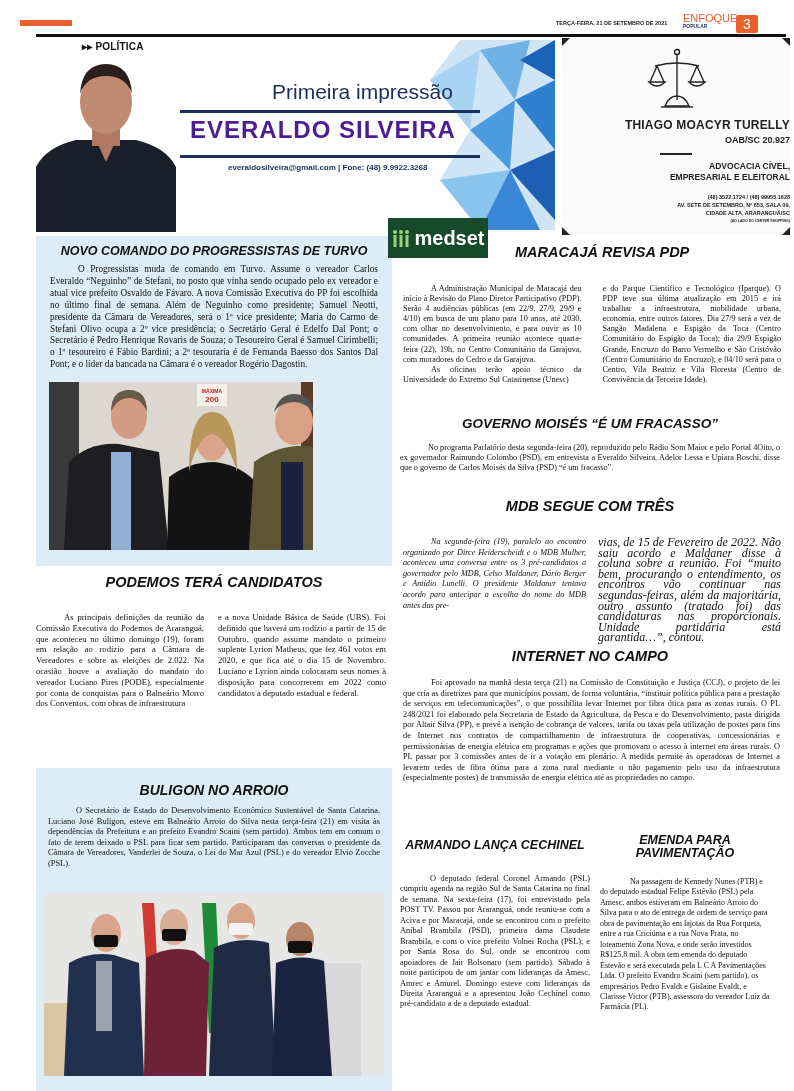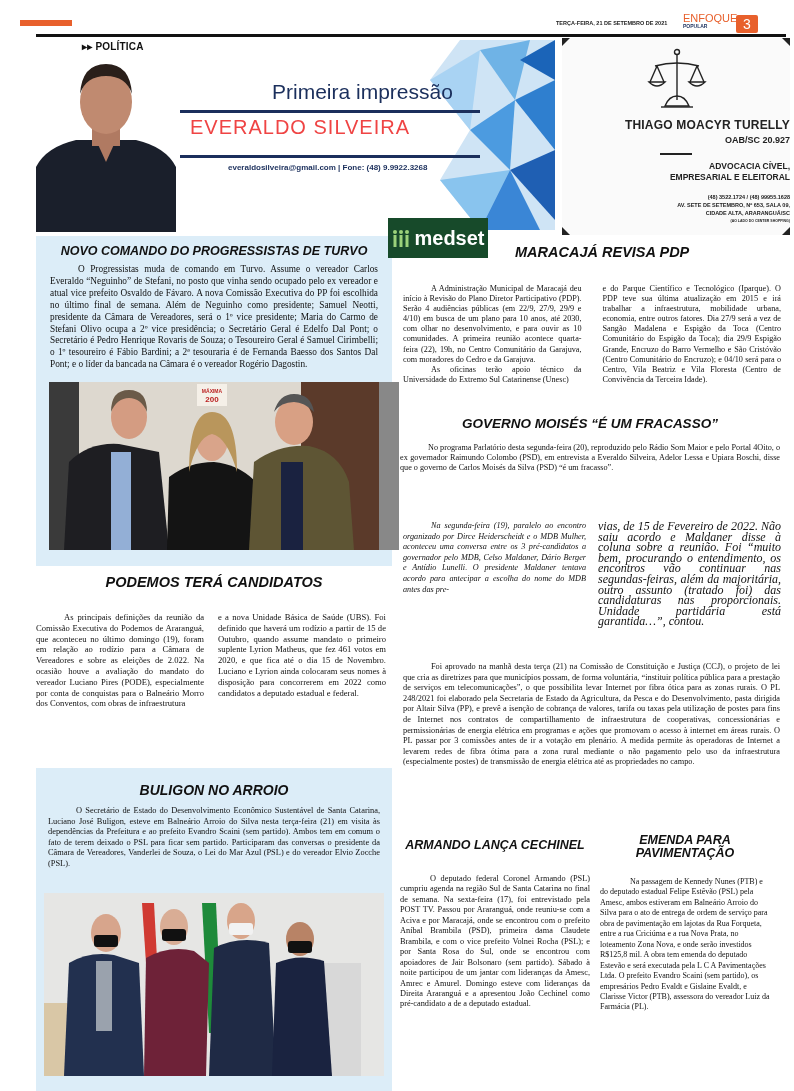--- a/index.html
+++ b/index.html
@@ -12,21 +12,21 @@
   .hdr-rule { left: 36px; top: 34px; width: 750px; height: 3px; background: #111; }
   .hdr-date { left: 556px; top: 20px; font-family: "Liberation Sans", sans-serif; font-size: 5.5px; font-weight: bold; color: #222; }
   .brand { left: 683px; top: 13px; font-family: "Liberation Sans", sans-serif; color: #e8602c; font-size: 11px; line-height: 10px; }
   .brand small { display:block; font-size: 5px; font-weight: bold; color: #1b2f5c; line-height: 6px; }
   .page-num { left: 736px; top: 15px; width: 22px; height: 18px; background: #e8602c; color: #fff; font-family: "Liberation Sans", sans-serif; font-size: 14px; text-align: center; line-height: 18px; border-radius: 2px; }
 
   
   .portrait { left: 36px; top: 52px; width: 140px; height: 180px; overflow: hidden; }
   .mast-sub { left: 252px; top: 80px; font-family: "Liberation Sans", sans-serif; font-size: 21px; color: #1b2f5c; font-weight: normal; margin-left: 20px; }
   .mast-rule { left: 180px; width: 300px; height: 3px; background: #1b2f5c; }
-  .mast-title { left: 190px; top: 116px; font-family: "Liberation Sans", sans-serif; font-size: 20px; font-weight: normal; color: #ef4444; letter-spacing: 1px; }
+  .mast-title { left: 190px; top: 116px; font-family: "Liberation Sans", sans-serif; font-size: 24px; font-weight: bold; color: #4c1d95; letter-spacing: 1px; }
   .mast-contact { left: 228px; top: 163px; font-family: "Liberation Sans", sans-serif; font-size: 8px; font-weight: bold; color: #1b2f5c; }
   .crystal { left: 420px; top: 40px; width: 135px; height: 190px; }
 
   
   .ad { left: 562px; top: 38px; width: 228px; height: 197px; background: #fafafa; text-align: right; font-family: "Liberation Sans", sans-serif; color: #222; }
   .ad .name { font-size: 12px; font-weight: bold; margin-top: 80px; letter-spacing: 0.2px; }
   .ad .oab { font-size: 9px; font-weight: bold; margin-top: 3px; }
   .ad .hr { width: 32px; height: 2px; background: #222; margin: 8px auto 6px; }
   .ad .spec { font-size: 8.5px; font-weight: bold; line-height: 11px; }
   .ad .phone { font-size: 5.5px; font-weight: bold; margin-top: 10px; line-height: 8px; }
@@ -113,21 +113,21 @@
   <div class="spec">EMPRESARIAL E ELEITORAL</div>
   <div class="phone">(48) 3522.1724 / (48) 99955.1628</div>
   <div class="phone" style="margin-top:0">AV. SETE DE SETEMBRO, Nº 653, SALA 09,</div>
   <div class="phone" style="margin-top:0">CIDADE ALTA, ARARANGUÁ/SC</div>
   <div class="phone tiny" style="margin-top:0">(AO LADO DO CENTER SHOPPING)</div>
 </div>
 
 <div class="abs bluebox" style="left:36px;top:236px;width:356px;height:330px">
   <div class="h" style="font-size:12.5px;margin-top:8px">NOVO COMANDO DO PROGRESSISTAS DE TURVO</div>
   <div class="p" style="padding:6px 14px 0 14px;font-size:9.3px;line-height:11.9px;text-indent:28px">O Progressistas muda de comando em Turvo. Assume o vereador Carlos Everaldo “Neguinho” de Stefani, no posto que vinha sendo ocupado pelo ex vereador e atual vice prefeito Osvaldo de Fávaro. A nova Comissão Executiva do PP foi escolhida no último final de semana. Além de Neguinho como presidente; Samuel Neotti, presidente da Câmara de Vereadores, será o 1º vice presidente; Maria do Carmo de Stefani Olivo ocupa a 2º vice presidência; o Secretário Geral é Edelfo Dal Pont; o Secretário é Pedro Henrique Rovaris de Souza; o Tesoureiro Geral é Samuel Cirimbelli; o 1º tesoureiro é Fábio Bardini; a 2ª tesouraria é de Fernanda Baesso dos Santos Dal Pont; e o líder da bancada na Câmara é o vereador Rogério Dagostin.</div>
-  <div class="photo" style="position:absolute;left:13px;top:146px;width:350px;height:168px">
+  <div class="photo" style="position:absolute;left:13px;top:146px;width:264px;height:168px">
     <svg width="330" height="168" viewBox="0 0 330 168">
       <rect width="330" height="168" fill="#ddd8cf"></rect>
       <rect x="252" y="0" width="78" height="168" fill="#5b3a2a"></rect>
       <rect x="0" y="0" width="30" height="168" fill="#3a3a3a"></rect>
       <rect x="148" y="2" width="30" height="22" fill="#f5f0e8"></rect>
       <text x="163" y="11" font-size="5" text-anchor="middle" fill="#b22" font-family="Liberation Sans, sans-serif" font-weight="bold">MÁXIMA</text>
       <text x="163" y="20" font-size="8" text-anchor="middle" fill="#b22" font-family="Liberation Sans, sans-serif" font-weight="bold">200</text>
       <path d="M15 168 L20 80 Q40 60 70 62 L110 70 L120 168 Z" fill="#1e1e22"></path>
       <rect x="62" y="70" width="20" height="98" fill="#93afd6"></rect>
       <ellipse cx="80" cy="35" rx="18" ry="22" fill="#d49c82"></ellipse>
@@ -167,35 +167,37 @@
     <div class="p" style="font-size:8.2px;line-height:10.1px">e do Parque Científico e Tecnológico (Iparque). O PDP teve sua última atualização em 2015 e irá trabalhar a infraestrutura, mobilidade urbana, economia, entre outros fatores. Dia 27/9 será a vez de Sangão Madalena e Espigão da Toca (Centro Comunitário do Espigão da Toca); dia 29/9 Espigão Grande, Encruzo do Barro Vermelho e São Cristóvão (Centro Comunitário do Encruzo); e 04/10 será para o Centro, Vila Beatriz e Vila Floresta (Centro de Convivência da Terceira Idade).</div>
   </div>
 </div>
 
 <div class="abs" style="left:395px;top:416px;width:390px">
   <div class="h" style="font-size:13.5px">GOVERNO MOISÉS “É UM FRACASSO”</div>
   <div class="p" style="margin-top:12px;padding:0 5px;font-size:8.2px;line-height:10.1px;text-indent:28px">No programa Parlatório desta segunda-feira (20), reproduzido pelo Rádio Som Maior e pelo Portal 4Oito, o ex governador Raimundo Colombo (PSD), em entrevista a Everaldo Silveira, Adelor Lessa e Upiara Boschi, disse que o governo de Carlos Moisés da Silva (PSD) “é um fracasso”.</div>
 </div>
 
 <div class="abs" style="left:395px;top:498px;width:390px">
+  <div class="h" style="font-size:14.5px">MDB SEGUE COM TRÊS</div>
   <div class="col2" style="margin-top:23px;padding:0 4px 0 8px;gap:12px">
     <div class="p" style="font-size:8.2px;line-height:10.6px;font-style:italic;text-indent:28px">Na segunda-feira (19), paralelo ao encontro organizado por Dirce Heiderscheidt e o MDB Mulher, aconteceu uma conversa entre os 3 pré-candidatos a governador pelo MDB, Celso Maldaner, Dário Berger e Antídio Lunelli. O presidente Maldaner tentava acordo para antecipar a escolha do nome do MDB antes das pre-</div>
     <div class="p" style="font-size:12px;line-height:10.6px;font-style:italic">vias, de 15 de Fevereiro de 2022. Não saiu acordo e Maldaner disse à coluna sobre a reunião. Foi “muito bem, procurando o entendimento, os encontros vão continuar nas segundas-feiras, além da majoritária, outro assunto (tratado foi) das candidaturas nas proporcionais. Unidade partidária está garantida…”, contou.</div>
   </div>
 </div>
 
 <div class="abs" style="left:36px;top:574px;width:356px">
   <div class="h" style="font-size:14.5px">PODEMOS TERÁ CANDIDATOS</div>
   <div class="col2" style="margin-top:22px;padding:0 6px 0 0;gap:14px">
     <div class="p" style="font-size:8.6px;line-height:10.8px;text-indent:28px">As principais definições da reunião da Comissão Executiva do Podemos de Araranguá, que aconteceu no último domingo (19), foram em relação ao rodízio para a Câmara de Vereadores e sobre as eleições de 2.022. Na ocasião houve a avaliação do mandato do vereador Luciano Pires (PODE), especialmente por conta de conquistas para o Balneário Morro dos Conventos, com obras de infraestrutura</div>
     <div class="p" style="font-size:8.6px;line-height:10.8px">e a nova Unidade Básica de Saúde (UBS). Foi definido que haverá um rodízio a partir de 15 de Outubro, quando assume mandato o primeiro suplente Lyrion Matheus, que fez 461 votos em 2020, e que fica até o dia 15 de Novembro. Luciano e Lyrion ainda colocaram seus nomes à disposição para concorrerem em 2022 como candidatos a deputado estadual e federal.</div>
   </div>
 </div>
 
 <div class="abs" style="left:395px;top:648px;width:390px">
+  <div class="h" style="font-size:14.5px">INTERNET NO CAMPO</div>
   <div class="p" style="margin-top:14px;padding:0 5px 0 8px;font-size:8.3px;line-height:10.6px;text-indent:28px">Foi aprovado na manhã desta terça (21) na Comissão de Constituição e Justiça (CCJ), o projeto de lei que cria as diretrizes para que municípios possam, de forma voluntária, “instituir política pública para a prestação de serviços em telecomunicações”, o que possibilita levar Internet por fibra ótica para as zonas rurais. O PL 248/2021 foi elaborado pela Secretaria de Estado da Agricultura, da Pesca e do Desenvolvimento, pasta dirigida por Altair Silva (PP), e prevê a isenção de cobrança de valores, tarifa ou taxas pela utilização de postes para fins de Internet nos contratos de compartilhamento de infraestrutura de cooperativas, concessionárias e permissionárias de energia elétrica em programas e ações que promovam o acesso à internet em áreas rurais. O PL passar por 3 comissões antes de ir a votação em plenário. A medida permite às operadoras de Internet a levarem redes de fibra ótima para a zona rural mediante o não pagamento pelo uso da infraestrutura (especialmente postes) de transmissão de energia elétrica até as propriedades no campo.</div>
 </div>
 
 <div class="abs bluebox" style="left:36px;top:768px;width:356px;height:396px">
   <div class="h" style="font-size:14px;margin-top:14px">BULIGON NO ARROIO</div>
   <div class="p" style="padding:8px 12px 0 12px;font-size:8.4px;line-height:10.6px;text-indent:28px">O Secretário de Estado do Desenvolvimento Econômico Sustentável de Santa Catarina, Luciano José Buligon, esteve em Balneário Arroio do Silva nesta terça-feira (21) em visita às dependências da Prefeitura e ao prefeito Evandro Scaini (sem partido). Ambos tem em comum o fato de terem deixado o PSL para ficar sem partido. Participaram das conversas o presidente da Câmara de Vereadores, Vanderlei de Souza, o Lei do Mar Azul (PSL) e do vereador Elvio Zocche (PSL).</div>
   <div class="photo" style="position:absolute;left:8px;top:125px;width:340px;height:183px">
     <svg width="340" height="183" viewBox="0 0 340 183">
       <rect width="340" height="183" fill="#e6e6e4"></rect>
       <rect x="0" y="110" width="40" height="73" fill="#d9c7a6"></rect>

